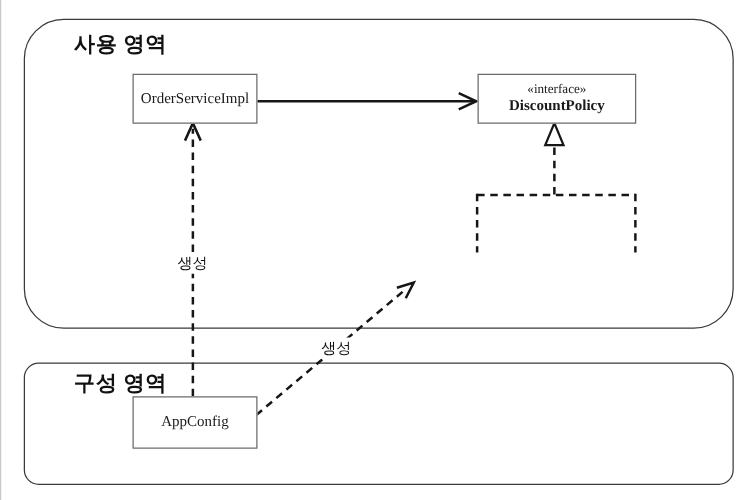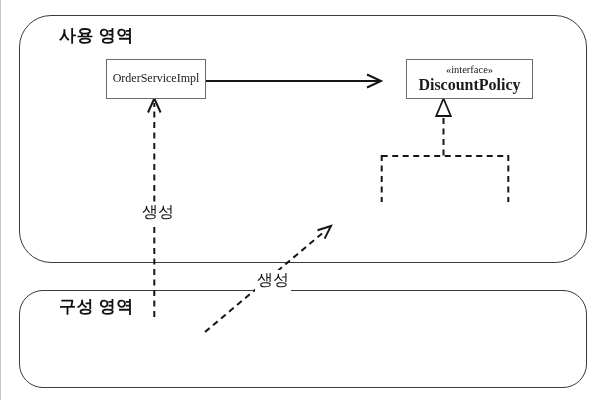--- a/index.html
+++ b/index.html
@@ -13,48 +13,48 @@
   .left-rule{
     position:absolute;left:0;top:0;width:1px;height:400px;
     background:#c9c9c9;
   }
   .zone{
     position:absolute;
     border:1.5px solid #3a3a3a;
     background:transparent;
   }
   .zone-usage{left:19px;top:15px;width:566px;height:246px;border-radius:32px;}
-  .zone-config{left:19px;top:290px;width:566px;height:96px;border-radius:24px;}
+  .zone-config{left:19px;top:290px;width:566px;height:96px;border-radius:12px;}
   .zone-title{
     position:absolute;
     font-size:17px;font-weight:bold;color:#111111;
     letter-spacing:0.5px;white-space:nowrap;
   }
   .zone-usage .zone-title{left:39px;top:8px;}
   .zone-config .zone-title{left:39px;top:4px;}
   svg.edges{position:absolute;left:0;top:0;}
   .node{
     position:absolute;
     border:1px solid #6b6b6b;
     background:#ffffff;
     display:flex;flex-direction:column;
     align-items:center;justify-content:center;
     font-size:12px;color:#1a1a1a;text-align:center;
     line-height:1.15;
   }
   .node-order{left:106px;top:59px;width:98px;height:38px;}
-  .node-discount{left:382px;top:59px;width:125px;height:38px;margin-left:24px;}
+  .node-discount{left:382px;top:59px;width:125px;height:38px;}
   .node-fix{left:332px;top:202px;width:98px;height:40px;}
   .node-rate{left:460px;top:202px;width:97px;height:40px;}
   .node-appconfig{left:106px;top:317px;width:98px;height:40px;}
   .stereotype{font-size:10.5px;color:#1a1a1a;}
-  .node-name-bold{font-weight:bold;font-size:16px;}
+  .node-name-bold{font-weight:bold;font-size:12px;}
   .edge-label{
     position:absolute;
-    font-size:16px;color:#111111;
+    font-size:12px;color:#111111;
     background:#ffffff;
     padding:0 2px;
     white-space:nowrap;
   }
   .edge-label-create-order{left:140px;top:202px;}
   .edge-label-create-fix{left:255px;top:270px;}
 </style>
 </head>
 <body>
 
@@ -100,17 +100,20 @@
     <span>OrderServiceImpl</span>
   </div>
 
   <div class="node node-discount">
     <span class="stereotype">«interface»</span>
     <span class="node-name-bold">DiscountPolicy</span>
   </div>
 
 
 
+  <div class="node node-appconfig">
+    <span>AppConfig</span>
+  </div>
 
   <div class="edge-label edge-label-create-order">생성</div>
   <div class="edge-label edge-label-create-fix">생성</div>
 
 </div>
 
 </body></html>

